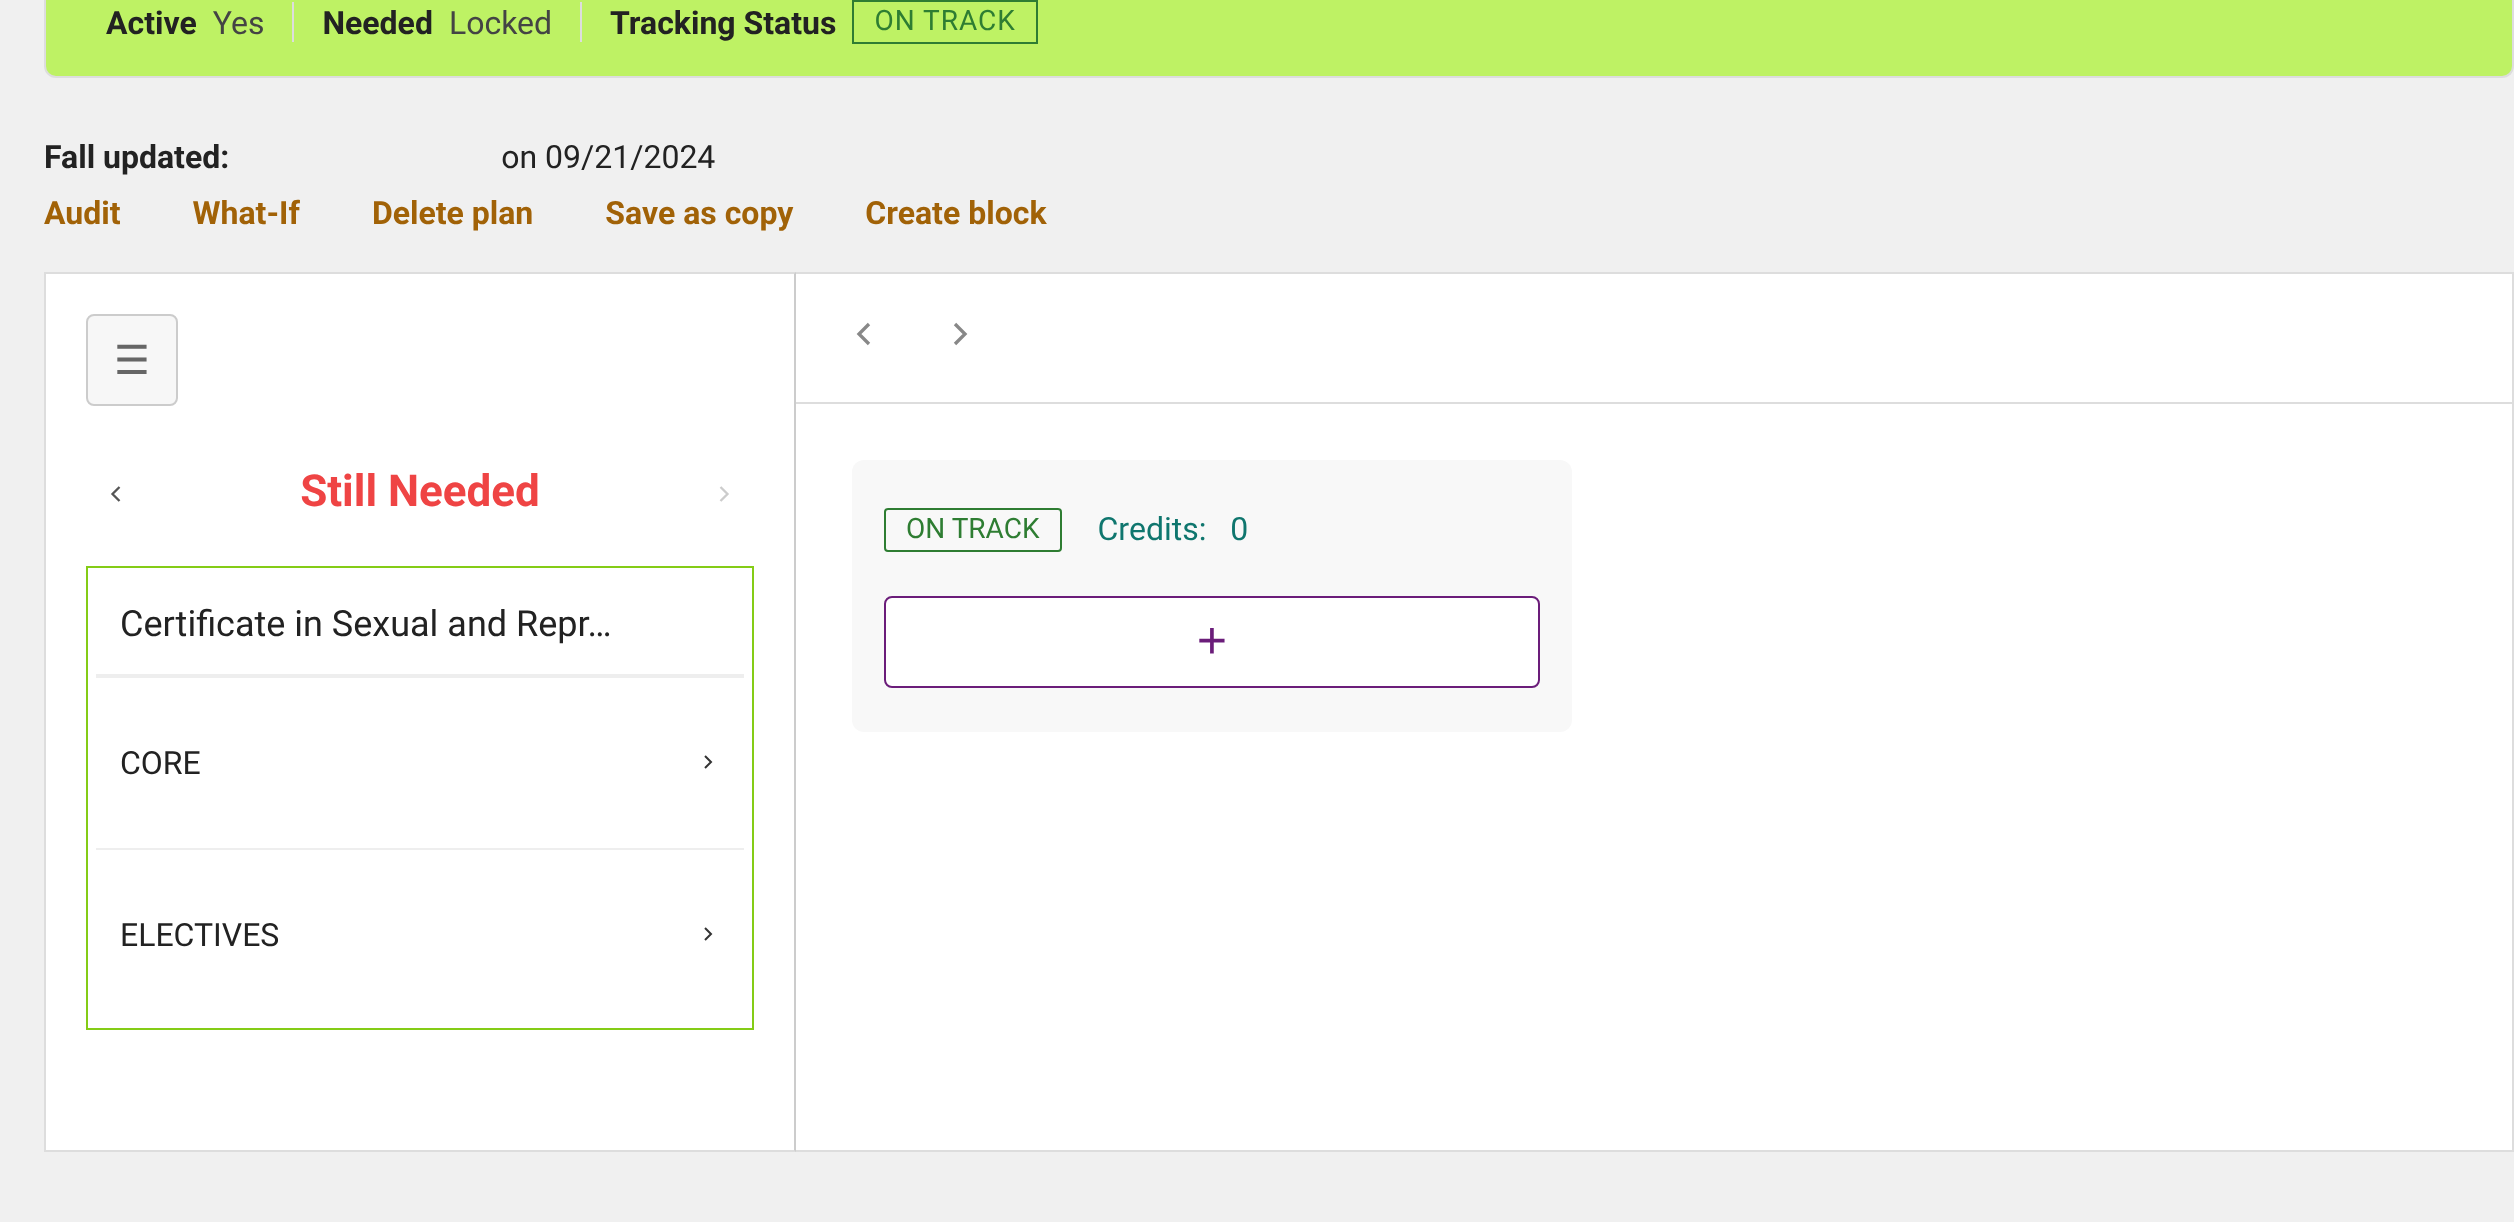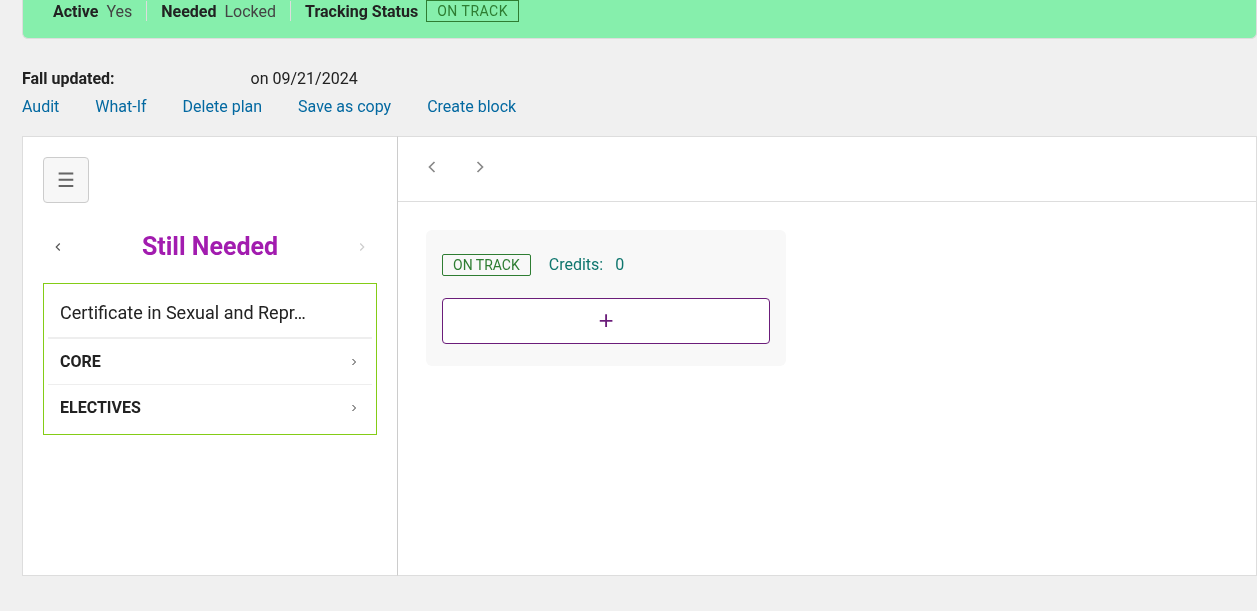--- a/index.html
+++ b/index.html
@@ -8,21 +8,21 @@
     font-family: -apple-system, BlinkMacSystemFont, "Segoe UI", Roboto, Helvetica, Arial, sans-serif;
     background: #f0f0f0;
     color: #222;
     width: 1257px;
     height: 611px;
     overflow: hidden;
   }
 
   
   .banner {
-    background: #86efac;
+    background: #bef264;
     margin: 0 0 0 22px;
     border: 1px solid #ddd;
     border-top: none;
     border-radius: 0 0 6px 6px;
     padding: 0 30px 16px 30px;
   }
   .banner-row {
     display: flex;
     align-items: center;
     gap: 14px;
@@ -55,23 +55,24 @@
   }
 
   
   .actions {
     margin: 6px 0 20px 22px;
     display: flex;
     gap: 36px;
     font-size: 16px;
   }
   .actions a {
-    color: #0369a1;
+    color: #a16207;
     cursor: pointer;
     text-decoration: none;
+    font-weight: bold;
   }
 
   
   .layout {
     display: flex;
     margin-left: 22px;
   }
   .side {
     width: 376px;
     background: #fff;
@@ -112,47 +113,46 @@
   }
   .side-nav .chev {
     font-size: 20px;
     color: #555;
     cursor: pointer;
     padding: 4px;
   }
   .side-nav .chev.disabled { color: #ccc; cursor: default; }
   .side-title {
     font-weight: 700;
-    font-size: 25px;
-    color: #a21caf;
+    font-size: 22px;
+    color: #ef4444;
     text-align: center;
   }
 
   .red-box {
     margin-top: 20px;
     border: 1px solid #84cc16;
     padding: 4px;
   }
   .req-header {
     padding: 14px 12px;
     font-size: 18px;
     border-bottom: 1px solid #eee;
     white-space: nowrap;
     overflow: hidden;
     text-overflow: ellipsis;
   }
   .req-item {
     display: flex;
     align-items: center;
     justify-content: space-between;
-    padding: 12px 12px;
+    padding: 32px 12px;
     font-size: 16px;
     border-top: 1px solid #eee;
     cursor: pointer;
-    font-weight: bold;
   }
   .req-item:first-of-type { border-top: none; }
   .req-item .chev { color: #333; font-size: 18px; }
 
   
   .main-topnav {
     padding: 18px 24px;
     border-bottom: 1px solid #ddd;
     display: flex;
     gap: 28px;

